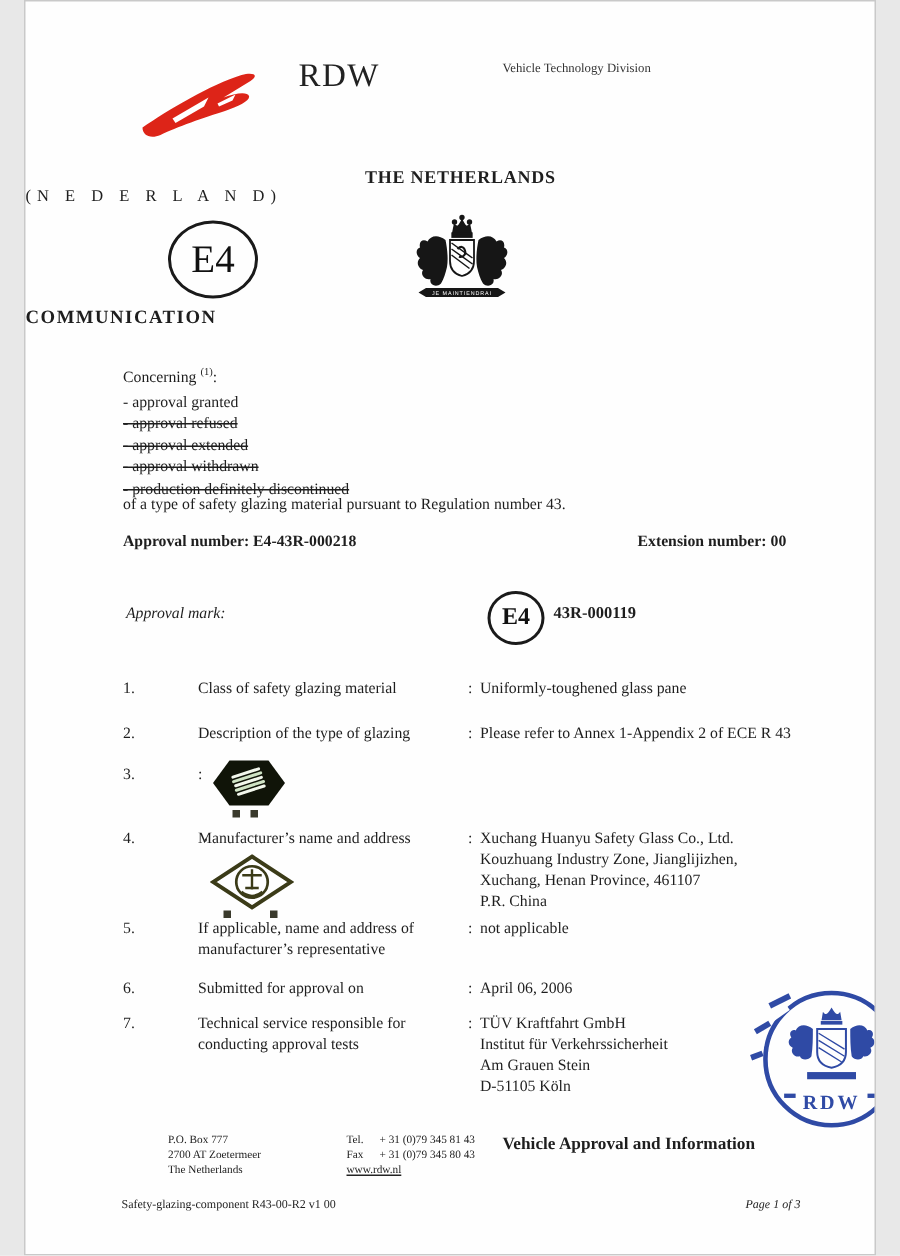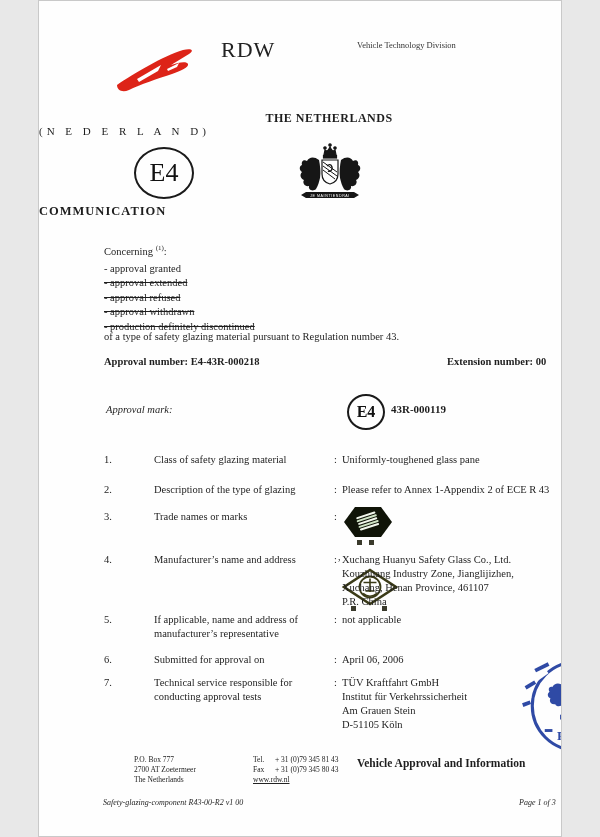--- a/index.html
+++ b/index.html
@@ -1,17 +1,17 @@
 <!DOCTYPE html>
 <html><head>
 <meta charset="utf-8">
 <style>
   html,body{margin:0;padding:0;background:#e8e8e8;}
   .page{
-    position:relative;width:524px;height:837px;margin:0 auto;
+    position:relative;width:568px;height:837px;margin:0 auto;
     background:#fefefe;overflow:hidden;
     border:1px solid #c9c9c9;box-sizing:border-box;
     font-family:"Liberation Serif", serif;color:#1e1e1e;
   }
   .abs{position:absolute;}
   
   .brand{left:182px;top:36px;font-size:22px;letter-spacing:1px;color:#222;}
   .division{left:318px;top:39px;font-size:8.5px;color:#333;}
   
   .country{left:0;top:110px;width:580px;text-align:center;font-weight:bold;font-size:12px;letter-spacing:.5px;}
@@ -44,21 +44,21 @@
   .logos{display:flex;align-items:flex-start;gap:6px;margin-top:-6px;}
   .logo-comma{font-size:10px;align-self:flex-end;margin:0 -2px 4px -4px;}
   
   .stamp{left:477px;top:654px;}
   
   .f-address{left:95px;top:754px;font-size:7.5px;line-height:10px;color:#222;}
   .f-contact{left:214px;top:754px;font-size:7.5px;line-height:10px;color:#222;}
   .f-contact .lbl{display:inline-block;width:22px;}
   .f-web{text-decoration:underline;}
   .f-dept{left:318px;top:756px;font-size:11.5px;font-weight:bold;}
-  .f-ref{left:64px;top:797px;font-size:8px;font-style:italic;}
+  .f-ref{left:64px;top:797px;font-size:8px;}
   .f-page{left:480px;top:797px;font-size:8px;font-style:italic;}
 </style>
 </head>
 <body>
 
 <div class="page">
 
   <svg class="abs" style="left:76px;top:40px;" width="92" height="52" viewBox="0 0 92 52">
     <path fill="#dd2418" d="M2,44 C18,33 48,15 68,9 C76,7 80,9 74,13 L56,24 C64,21 72,20 73,23 C74,26 66,30 57,33 C44,37 24,44 14,49 C7,52 2,49 2,44 Z"></path>
     <path fill="#ffffff" d="M22,38 L46,24 L43,30 L24,41 Z"></path>
@@ -97,22 +97,22 @@
     <text x="38" y="54.8" text-anchor="middle" font-size="3.6" fill="#ffffff" font-family="Liberation Sans, sans-serif" letter-spacing="0.6">JE MAINTIENDRAI</text>
   </svg>
 
   <div class="abs communication">COMMUNICATION</div>
 
   <div class="abs concerning">
     <span>Concerning</span>&nbsp;<sup>(1)</sup><span>:</span>
   </div>
   <div class="abs options">
     <div>- approval granted</div>
+    <div class="struck">- approval refused</div>
     <div class="struck">- approval extended</div>
-    <div class="struck">- approval refused</div>
     <div class="struck">- approval withdrawn</div>
     <div class="struck">- production definitely discontinued</div>
   </div>
   <div class="abs closing">of a type of safety glazing material pursuant to Regulation number 43.</div>
 
   <div class="abs appr-num">Approval number: E4-43R-000218</div>
   <div class="abs ext-num">Extension number: 00</div>
 
   <div class="abs appr-mark-label">Approval mark:</div>
   <div class="abs e4-small">
@@ -137,23 +137,20 @@
         <span>Description of the type of glazing</span>
       </span>
     <span class="icolon">:</span>
     <span class="ivalue">
         <span>Please refer to Annex 1-Appendix 2 of ECE R 43</span>
       </span>
   </div>
 
   <div class="item-row" style="top:509px">
     <span class="inum">3.</span>
-    <span class="ilabel">
-        <span>Trade names or marks</span>
-      </span>
     <span class="icolon">:</span>
     <span class="ivalue">
       <span class="logos">
         <svg width="52" height="42" viewBox="0 0 52 42">
           <polygon points="13,3 39,3 50,18 39,33 13,33 2,18" fill="#101408"></polygon>
           <g transform="rotate(-18 26 18)">
             <rect x="16" y="10" width="20" height="2" rx="1" fill="#f2f7ec"></rect>
             <rect x="15.5" y="13" width="21" height="2" rx="1" fill="#cfe3c4"></rect>
             <rect x="16" y="16" width="20" height="2" rx="1" fill="#f2f7ec"></rect>
             <rect x="15.5" y="19" width="21" height="2" rx="1" fill="#cfe3c4"></rect>

